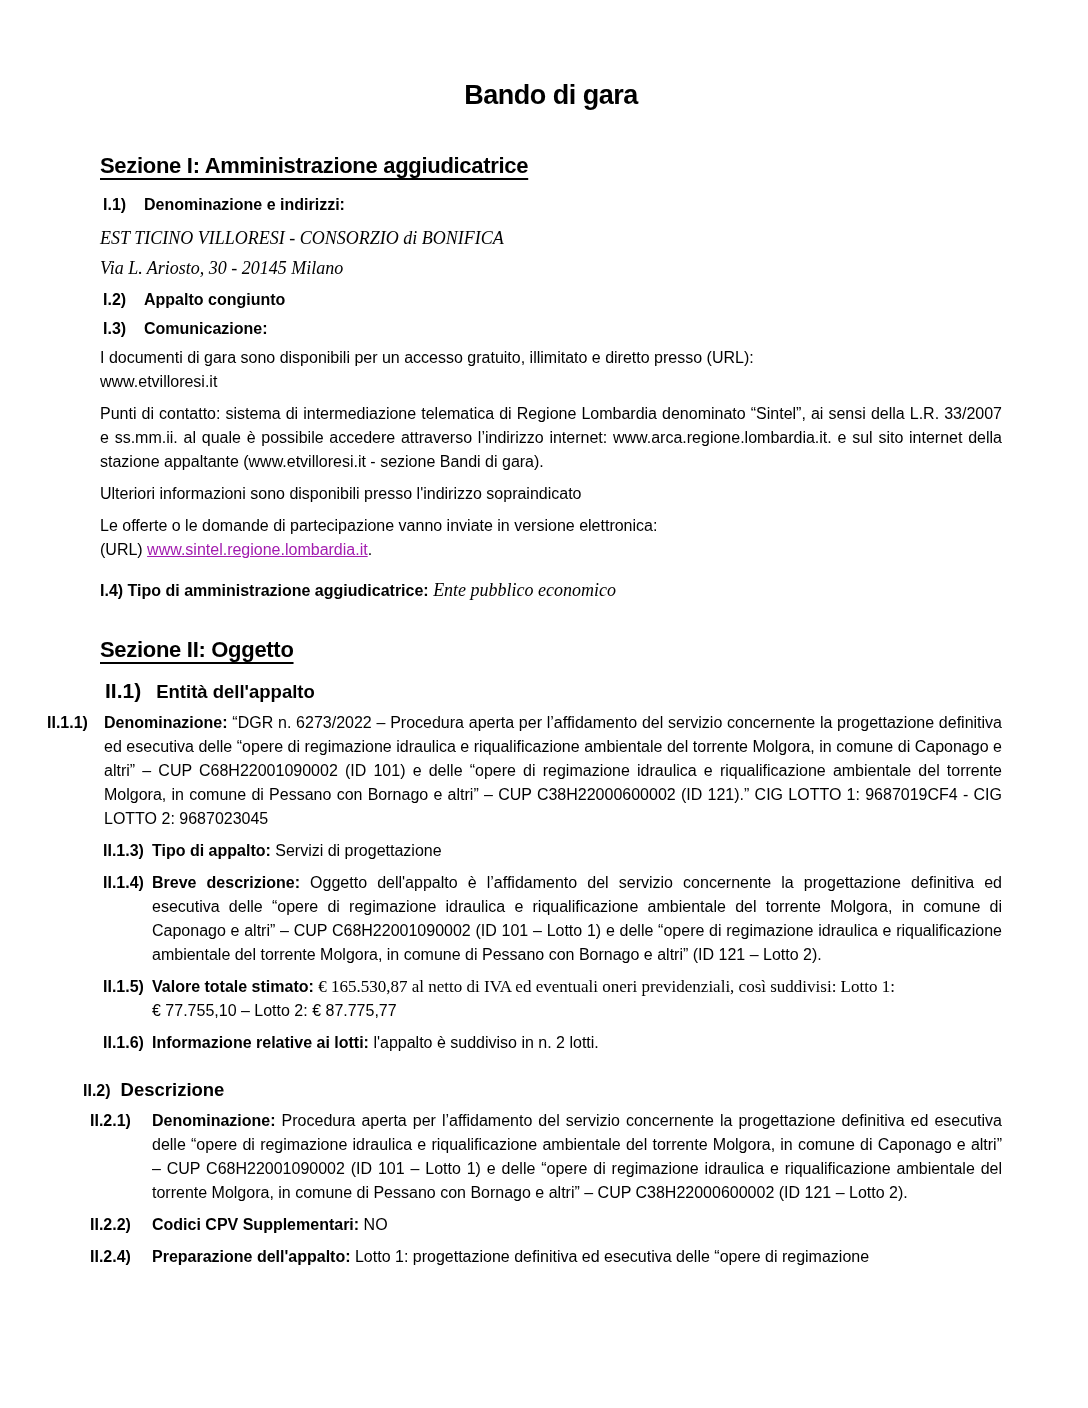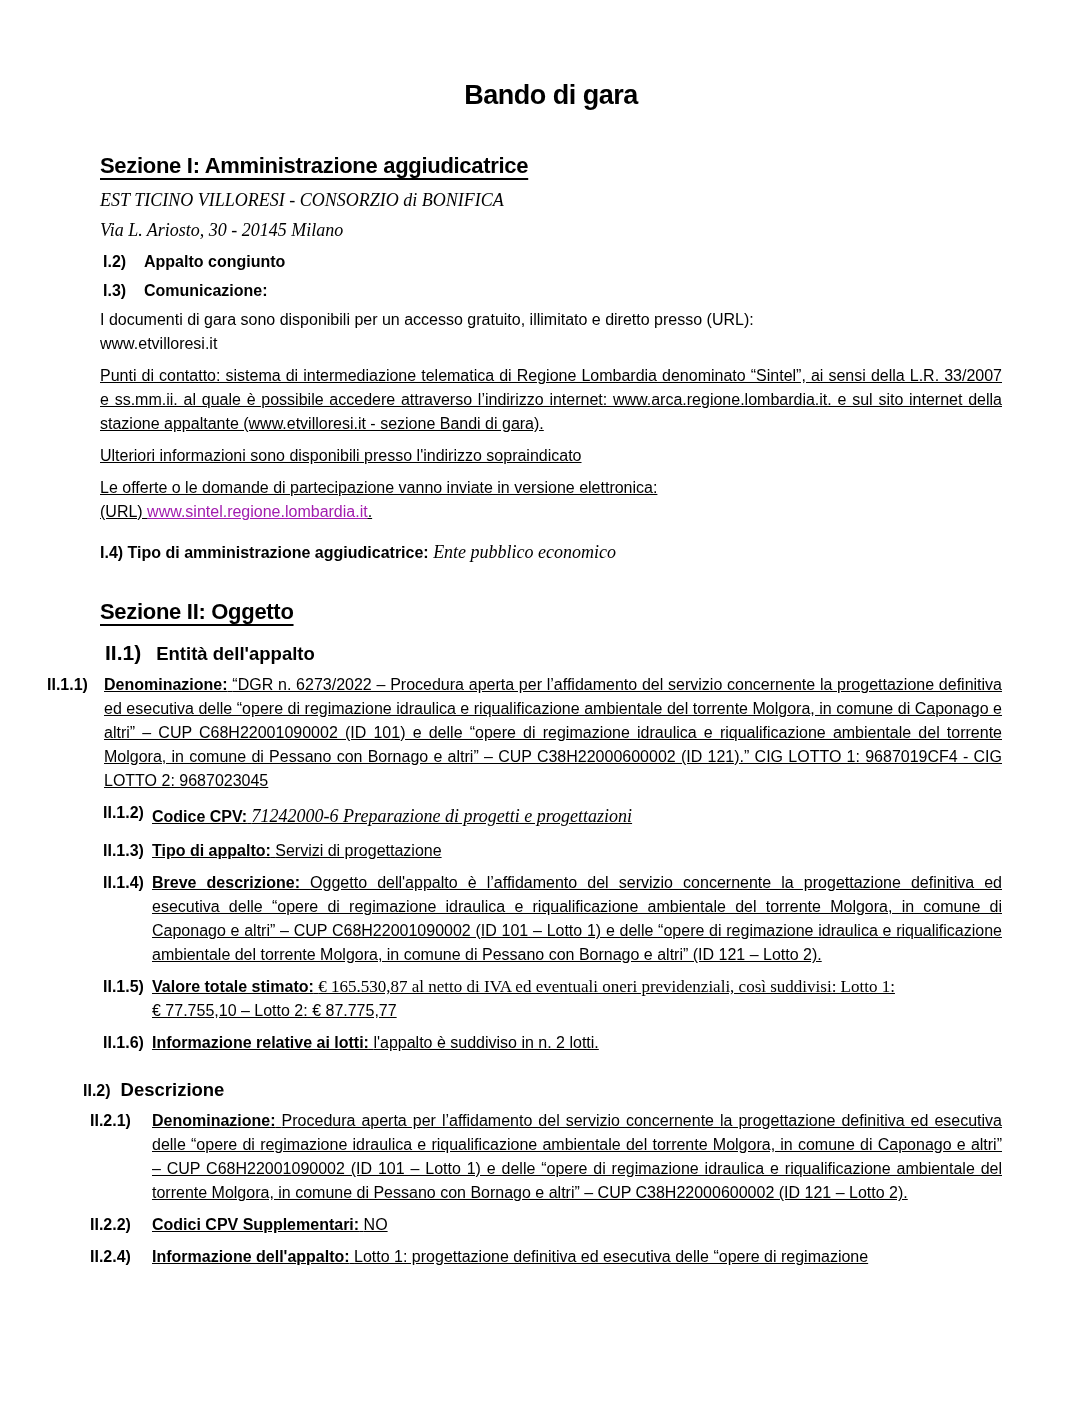--- a/index.html
+++ b/index.html
@@ -29,36 +29,40 @@
 
   .hang44 { padding-left:44px; } .hang44 > .num { left:3px; }
   .hang52 { padding-left:52px; } .hang52 > .num { left:3px; }
   .hang-ii11 { padding-left:4px; } .hang-ii11 > .num { left:-53px; }
   .hang-ii2x { padding-left:52px; } .hang-ii2x > .num { left:-10px; }
 
   .ind44 { margin-left:44px; }
   .just { text-align:justify; }
   .p { margin:5px 0 0 0; font-size:16px; line-height:24px; }
   .gap-lg { margin-top:13px; }
-  .gap-md { margin-top:8px;text-decoration:underline; }
+  .gap-md { margin-top:8px; }
 
   .serif-it { font-family:"Liberation Serif", serif; font-style:italic; font-size:18px; line-height:30px; }
   .serif { font-family:"Liberation Serif", serif; font-size:17px; }
   a.doclink { color:#a21caf; text-decoration:underline; }
   .mt-title-gap { margin-top:14px; }
 </style>
 </head>
 <body>
 
 <div class="page">
 
   <h1 class="title">Bando di gara</h1>
 
   <h2 class="sec-heading">Sezione I: Amministrazione aggiudicatrice</h2>
 
+  <div class="item hang44 mt-title-gap">
+    <span class="num">I.1)</span>
+    <span class="lbl">Denominazione e indirizzi:</span>
+  </div>
   <p class="p ind44 serif-it" style="margin-top:6px;">EST TICINO VILLORESI - CONSORZIO di BONIFICA</p>
   <p class="p ind44 serif-it" style="margin-top:0;">Via L. Ariosto, 30 - 20145 Milano</p>
 
   <div class="item hang44">
     <span class="num">I.2)</span>
     <span class="lbl">Appalto congiunto</span>
   </div>
 
   <div class="item hang44">
     <span class="num">I.3)</span>
@@ -91,25 +95,20 @@
   <h3 class="sub-heading">
     <span class="hnum">II.1)</span><span>Entità dell'appalto</span>
   </h3>
 
   <div class="item hang-ii11 just gap-md">
     <span class="num">II.1.1)</span>
     <span class="lbl">Denominazione:</span>
     <span>“DGR n. 6273/2022 – Procedura aperta per l’affidamento del servizio concernente la progettazione definitiva ed esecutiva delle “opere di regimazione idraulica e riqualificazione ambientale del torrente Molgora, in comune di Caponago e altri” – CUP C68H22001090002 (ID 101) e delle “opere di regimazione idraulica e riqualificazione ambientale del torrente Molgora, in comune di Pessano con Bornago e altri” – CUP C38H22000600002 (ID 121).” CIG LOTTO 1: 9687019CF4 - CIG LOTTO 2: 9687023045</span>
   </div>
 
-  <div class="item hang52 gap-md">
-    <span class="num">II.1.2)</span>
-    <span class="lbl">Codice CPV:</span>
-    <span class="serif-it">71242000-6 Preparazione di progetti e progettazioni</span>
-  </div>
 
   <div class="item hang52 gap-md">
     <span class="num">II.1.3)</span>
     <span class="lbl">Tipo di appalto:</span>
     <span>Servizi di progettazione</span>
   </div>
 
   <div class="item hang52 just gap-md">
     <span class="num">II.1.4)</span>
     <span class="lbl">Breve descrizione:</span>
@@ -141,17 +140,17 @@
 
   <div class="item hang-ii2x gap-md">
     <span class="num">II.2.2)</span>
     <span class="lbl">Codici CPV Supplementari:</span>
     <span>NO</span>
   </div>
 
 
   <div class="item hang-ii2x just gap-md">
     <span class="num">II.2.4)</span>
-    <span class="lbl">Informazione dell'appalto:</span>
+    <span class="lbl">Preparazione dell'appalto:</span>
     <span>Lotto 1: progettazione definitiva ed esecutiva delle “opere di regimazione</span>
   </div>
 
 </div>
 
 </body></html>

